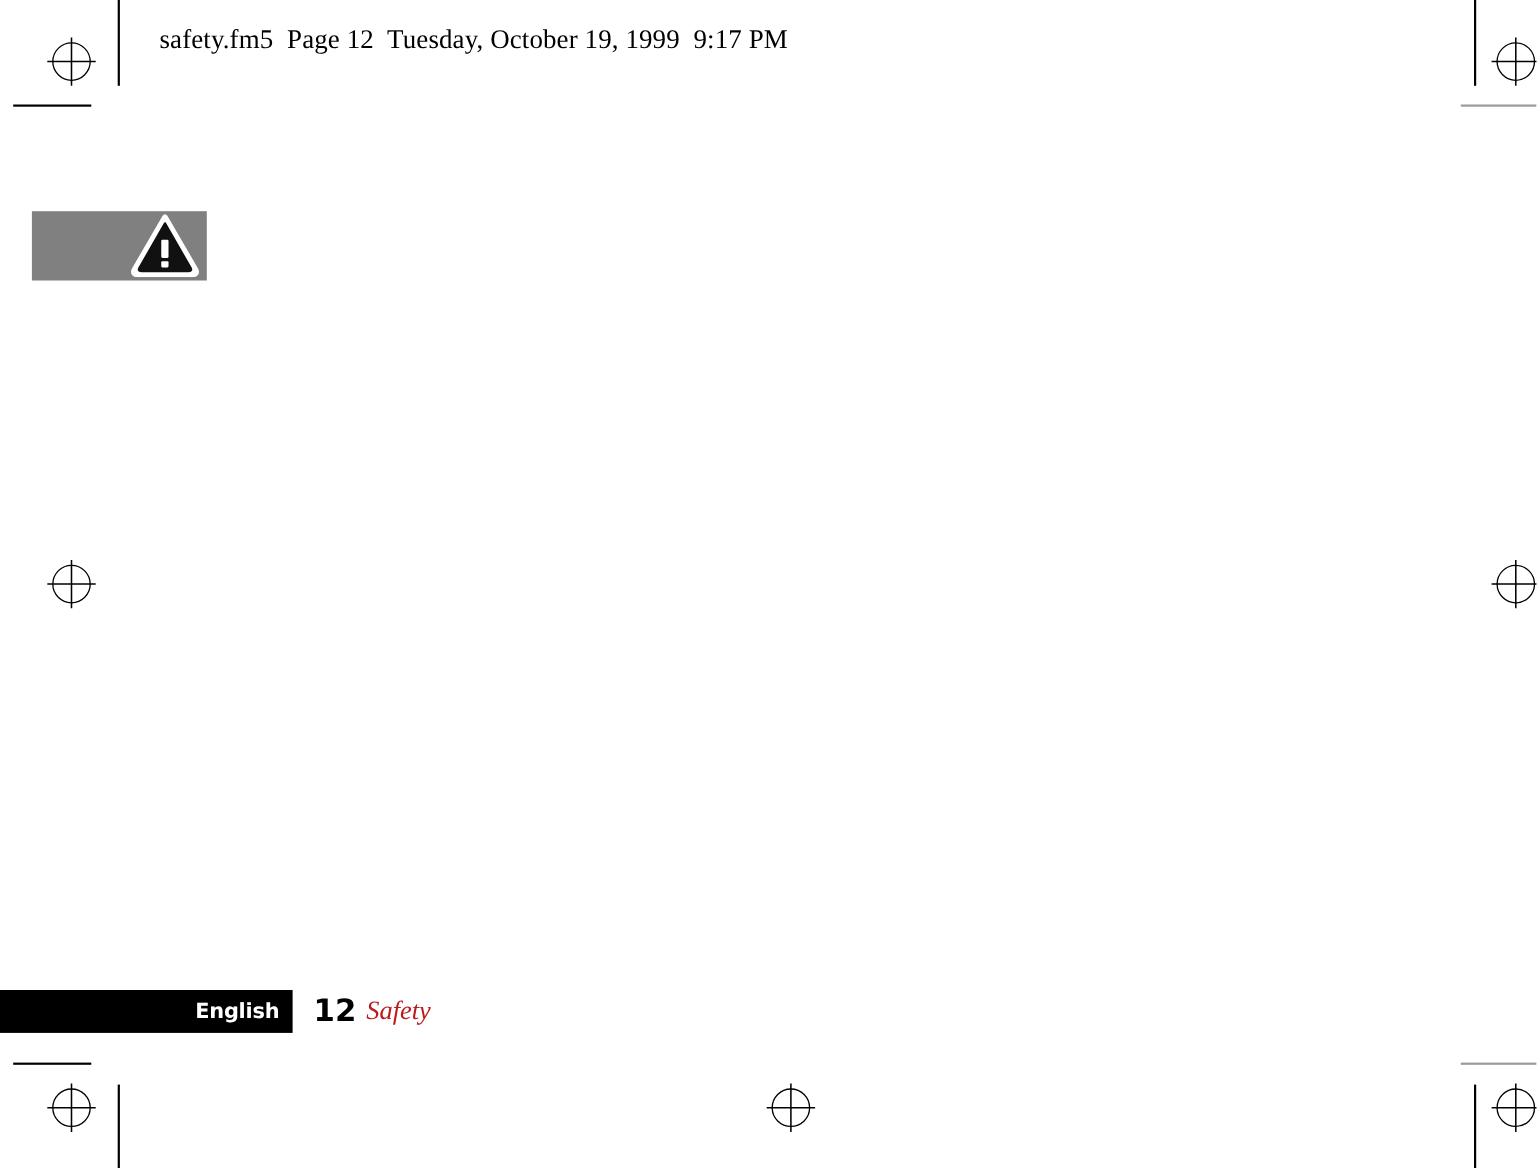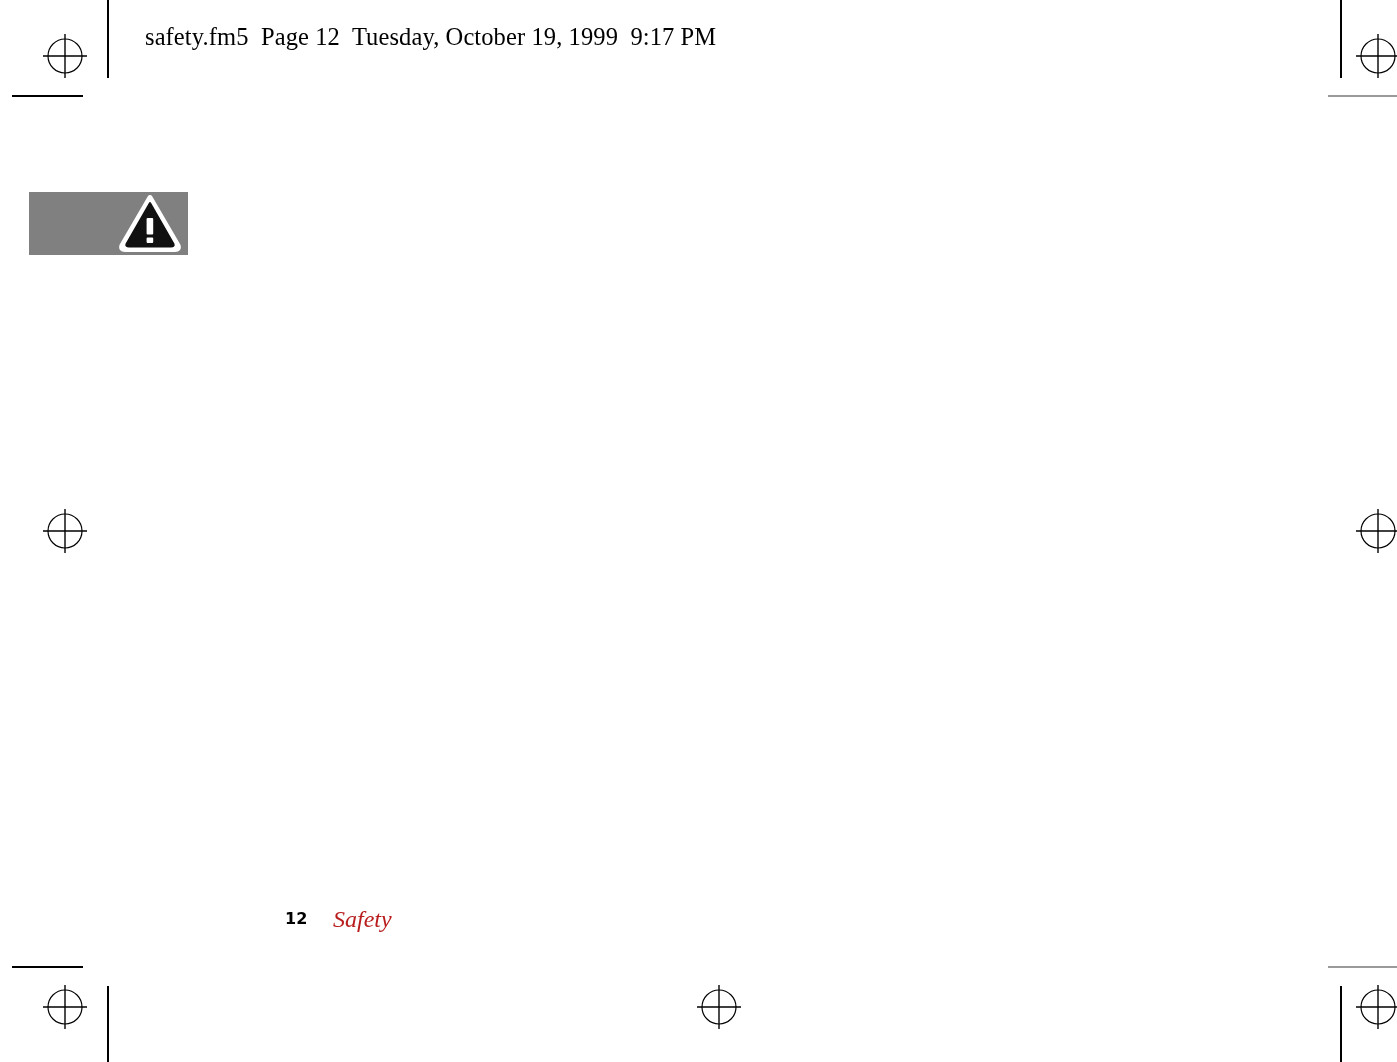--- a/index.html
+++ b/index.html
@@ -88,21 +88,21 @@
     font-size: 19px;
     letter-spacing: -0.2px;
     line-height: 1;
   }
   .footer-page {
     position: absolute;
     left: 285px;
     top: 904px;
     font-family: "DejaVu Sans", sans-serif;
     font-weight: bold;
-    font-size: 16px;
+    font-size: 28px;
     color: #000000;
     line-height: 30px;
   }
   .footer-section {
     position: absolute;
     left: 333px;
     top: 904px;
     font-family: "Liberation Serif", serif;
     font-style: italic;
     font-size: 24px;
@@ -192,18 +192,21 @@
 
   <div class="warning-icon">
     <svg width="62" height="58" viewBox="0 0 62 58">
       <path d="M31 3.5 L59 51.5 Q60.5 55.5 56 55.5 L6 55.5 Q1.5 55.5 3 51.5 Z" fill="#ffffff" stroke="#ffffff" stroke-width="5" stroke-linejoin="round"></path>
       <path d="M31 9 L54.5 50 Q55.6 52.5 52 52.5 L10 52.5 Q6.4 52.5 7.5 50 Z" fill="#111111" stroke="#111111" stroke-width="2" stroke-linejoin="round"></path>
       <rect x="27.6" y="24" width="6.6" height="16.5" rx="1" fill="#ffffff"></rect>
       <rect x="27.6" y="43.5" width="6.6" height="5.6" rx="1" fill="#ffffff"></rect>
     </svg>
   </div>
 
+  <div class="footer-bar">
+    <span class="footer-lang">English</span>
+  </div>
 
   <div class="footer-page">12</div>
 
   <div class="footer-section">Safety</div>
 
 </div>
 
 </body></html>

